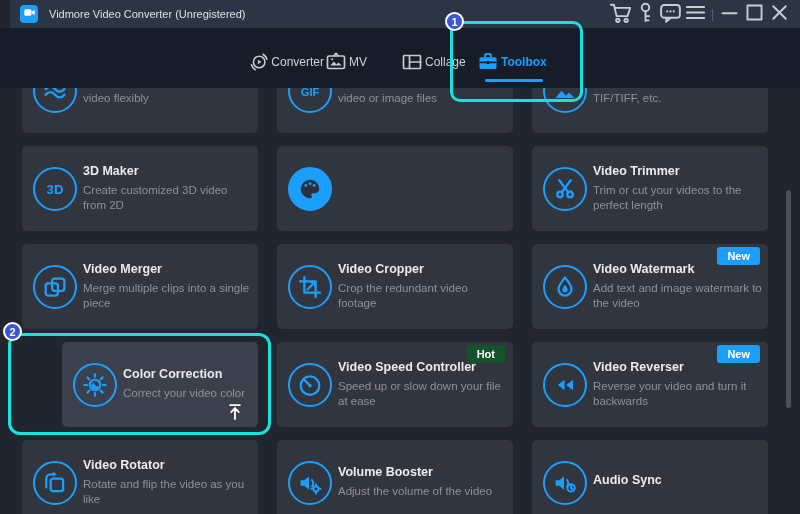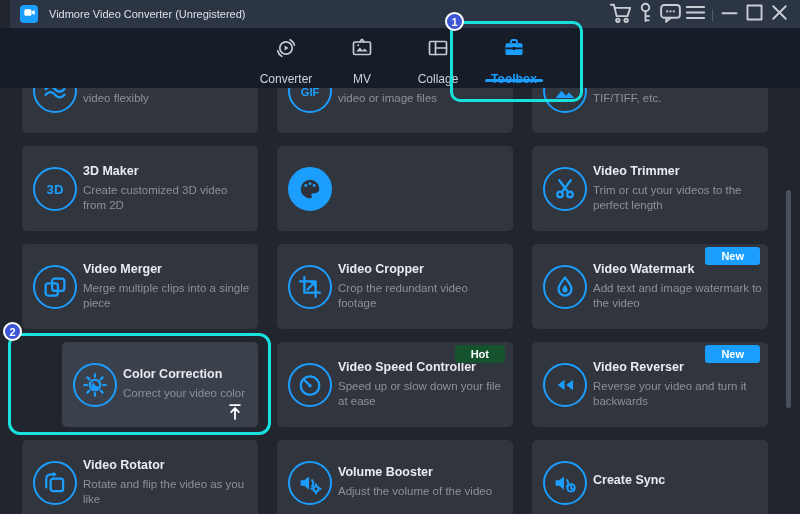--- a/index.html
+++ b/index.html
@@ -12,21 +12,21 @@
   .app-icon{width:18px;height:18px;border-radius:4px;background:#1c9eff;margin-left:10px;
             display:flex;align-items:center;justify-content:center;flex:none;}
   .titlebar-title{color:#dde1e7;font-size:11px;margin-left:11px;}
   .titlebar-right{margin-left:auto;display:flex;align-items:center;padding-right:8px;color:#c9ced6;}
   .tb-btn{width:25px;height:24px;display:flex;align-items:center;justify-content:center;cursor:pointer;}
   .tb-sep{color:#566073;font-size:12px;margin:0 3px;}
 
   
   .navbar{position:absolute;top:28px;left:0;right:0;height:60px;background:#161c28;z-index:5;
           display:flex;justify-content:center;}
-  .tab{width:76px;display:flex;flex-direction:column;align-items:center;padding-top:8px;gap:12px;
+  .tab{width:76px;display:flex;flex-direction:row;align-items:center;padding-top:8px;gap:1px;
        position:relative;cursor:pointer;}
   .tab-icon{width:24px;height:24px;color:#c6cbd3;}
   .tab-label{font-size:12px;color:#ced3da;}
   .tab.active .tab-icon{color:#1c9eff;}
   .tab.active .tab-label{color:#1c9eff;font-weight:bold;}
   .tab-underline{position:absolute;bottom:6px;left:9px;right:9px;height:3px;background:#1c9eff;border-radius:2px;}
 
   
   .grid{position:absolute;left:22px;top:48px;z-index:1;display:grid;
         grid-template-columns:repeat(3,236px);grid-auto-rows:85px;column-gap:19px;row-gap:13px;}
@@ -34,21 +34,21 @@
         padding:0 6px 0 11px;cursor:pointer;box-sizing:border-box;}
   .card.highlighted{background:#3b414c;margin-left:40px;}
   .icon-circle{width:44px;height:44px;border-radius:50%;border:2.5px solid #1c9eff;box-sizing:border-box;
                color:#1c9eff;display:flex;align-items:center;justify-content:center;flex:none;margin-right:6px;}
   .icon-circle.filled{background:#1c9eff;border-color:#1c9eff;}
   .icon-circle svg{width:30px;height:30px;}
   .card-text{flex:1;min-width:0;}
   .card-title{font-size:12.5px;font-weight:bold;color:#e9ebef;margin-bottom:5px;}
   .card-desc{font-size:11.5px;color:#8b919b;line-height:1.32;}
   .badge{position:absolute;top:3px;right:8px;color:#fff;font-size:11px;font-weight:bold;
-         padding:3px 16px;border-radius:3px;}
+         padding:3px 10px;border-radius:3px;}
   .badge.new{background:#1c9eff;}
   .badge.hot{background:#14532d;}
   .open-arrow{position:absolute;right:13px;bottom:5px;width:20px;height:20px;color:#fff;}
 
   
   .scrollbar-thumb{position:absolute;left:786px;top:190px;width:5px;height:218px;border-radius:3px;
                    background:#4a505b;z-index:6;cursor:pointer;}
 
   
   .callout-box{position:absolute;border:3px solid #19e2de;z-index:20;pointer-events:none;}
@@ -332,21 +332,21 @@
       <div class="card">
         <div class="icon-circle">
           <svg viewBox="0 0 24 24" width="100%" height="100%" fill="none" stroke="currentColor" stroke-width="1.6" stroke-linecap="round" stroke-linejoin="round">
             <path d="M4.5 9.8v4.4h2.9l3.8 3.1V6.7L7.4 9.8z" fill="currentColor" stroke="none"></path>
             <path d="M13.6 9.6a4.2 4.2 0 0 1 0 5.2"></path>
             <circle cx="16.9" cy="15.9" r="2.9"></circle>
             <path d="M16.9 14.3v1.8l1.3.8"></path>
           </svg>
         </div>
         <div class="card-text">
-          <div class="card-title">Create Sync</div>
+          <div class="card-title">Audio Sync</div>
         </div>
       </div>
     </div>
 
   <div class="scrollbar-thumb"></div>
 
   <div class="callout-box b1"></div>
   <div class="callout-box b2"></div>
   <div class="callout-badge n1">1</div>
   <div class="callout-badge n2">2</div>

